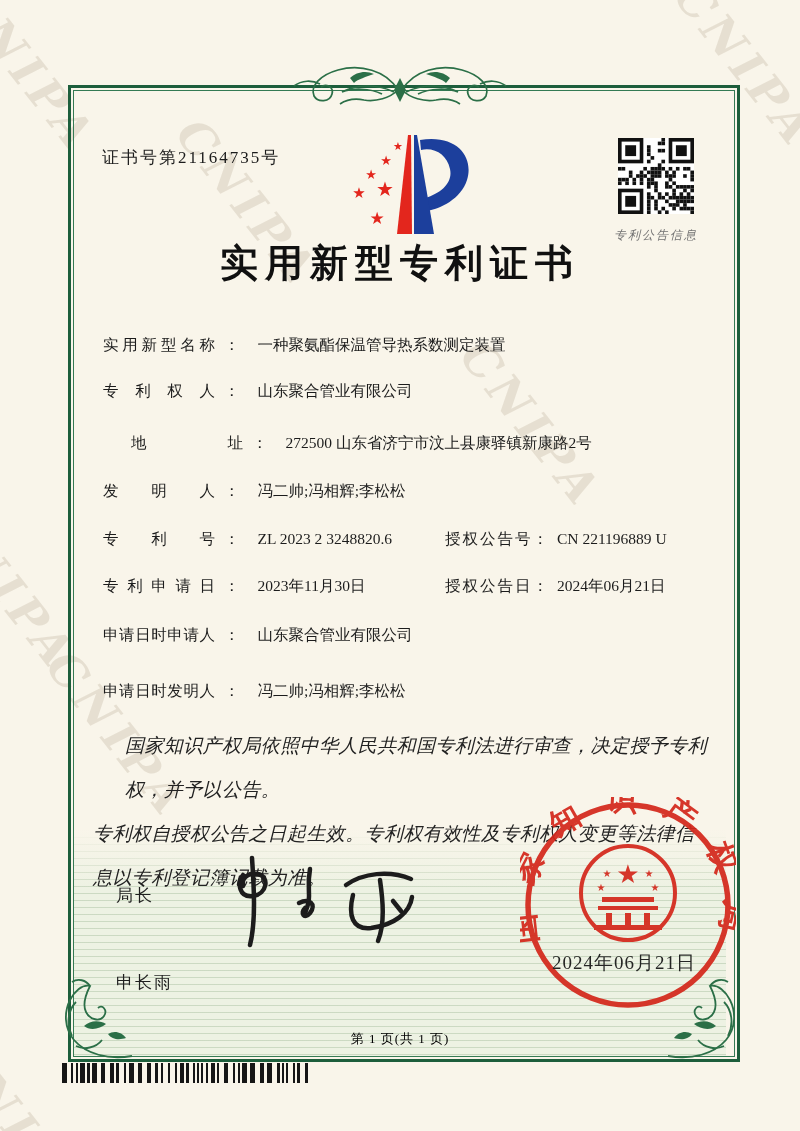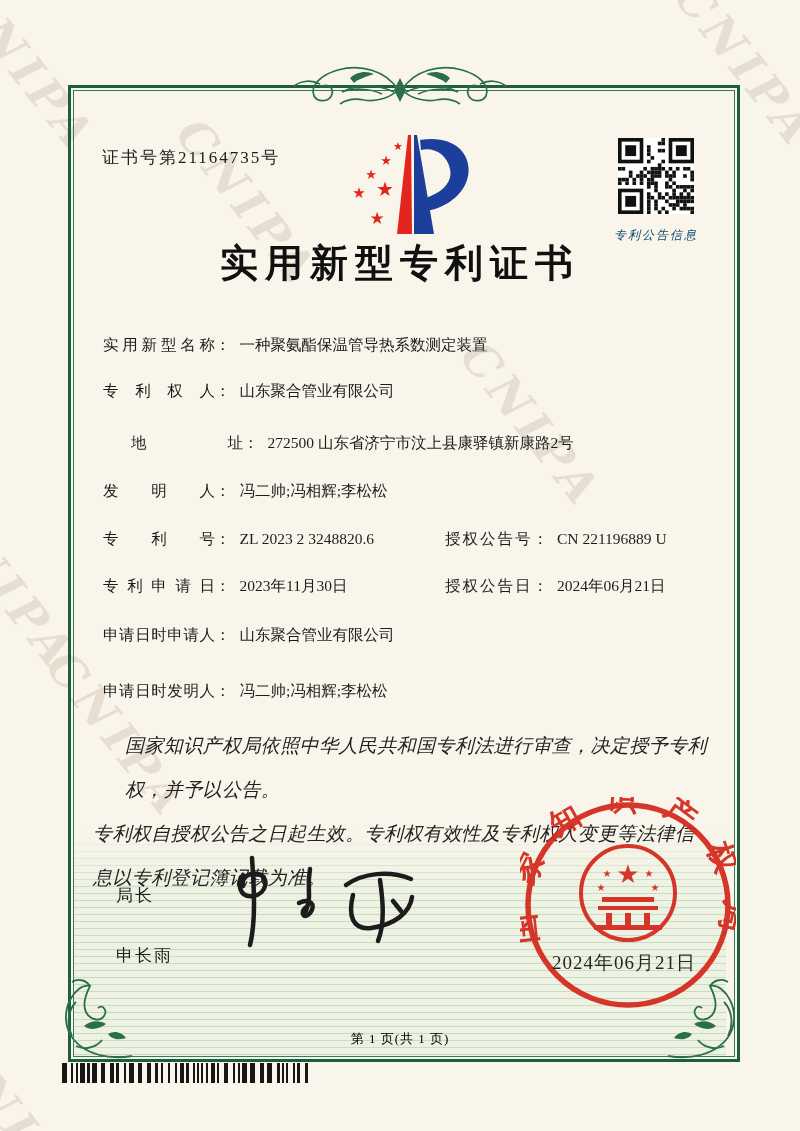--- a/index.html
+++ b/index.html
@@ -39,42 +39,42 @@
       rgba(0,0,0,0) 1px, rgba(0,0,0,0) 7px);
   }
   .waves::before{
     content:"";position:absolute;left:0;right:0;top:0;height:60px;
     background:linear-gradient(180deg,#f9f5ea 0%,rgba(249,245,234,0) 100%);
   }
   
   .cert-no{position:absolute;left:102px;top:146px;font-size:17px;letter-spacing:2px;}
   .logo{position:absolute;left:340px;top:130px;}
   .qr-wrap{position:absolute;left:600px;top:138px;width:112px;text-align:center;}
-  .qr-label{margin-top:9px;font-size:12px;letter-spacing:2px;color:#0c4a6e;font-style:italic;}
+  .qr-label{margin-top:9px;font-size:12px;letter-spacing:2px;color:#737373;font-style:italic;}
   .title{
     position:absolute;left:0;right:0;top:238px;text-align:center;
     font-size:38px;font-weight:bold;letter-spacing:7px;color:#101010;
   }
   
   .fields{position:absolute;left:103px;top:334px;width:606px;}
-  .row{position:relative;display:flex;align-items:baseline;font-size:15.5px;line-height:22px;}
+  .row{position:relative;display:flex;align-items:baseline;font-size:15.5px;line-height:22px;gap:9px;}
   .lbl{display:inline-block;width:112px;text-align:justify;text-align-last:justify;}
   .val{margin-left:9px;white-space:nowrap;}
   .col2{position:absolute;left:342px;top:0;display:flex;align-items:center;}
   .lbl2{letter-spacing:2px;}
   .r2{margin-top:24px;} .r3{margin-top:30px;margin-left:28px;} .r4{margin-top:26px;}
   .r5{margin-top:26px;} .r6{margin-top:25px;} .r7{margin-top:27px;} .r8{margin-top:34px;}
   
   .notice{position:absolute;left:93px;top:724px;width:616px;font-size:19px;line-height:44px;
     font-style:italic;color:#222;letter-spacing:0.4px;}
   .notice .ind{padding-left:32px;}
   
   .signer-title{position:absolute;left:116px;top:884px;font-family:"Liberation Sans",sans-serif;
     font-size:17px;letter-spacing:2px;color:#1f1f1f;}
-  .signer-name{position:absolute;left:116px;top:944px;font-family:"Liberation Sans",sans-serif;
+  .signer-name{position:absolute;left:116px;top:971px;font-family:"Liberation Sans",sans-serif;
     font-size:17px;letter-spacing:2px;color:#1f1f1f;}
   .signature{position:absolute;left:213px;top:853px;}
   
   .seal{position:absolute;left:520px;top:797px;opacity:0.93;}
   
   .footer{position:absolute;left:0;right:0;top:1030px;text-align:center;font-size:13px;
     letter-spacing:1px;color:#000000;}
   .barcode{position:absolute;left:62px;top:1063px;}
 </style>
 </head>

